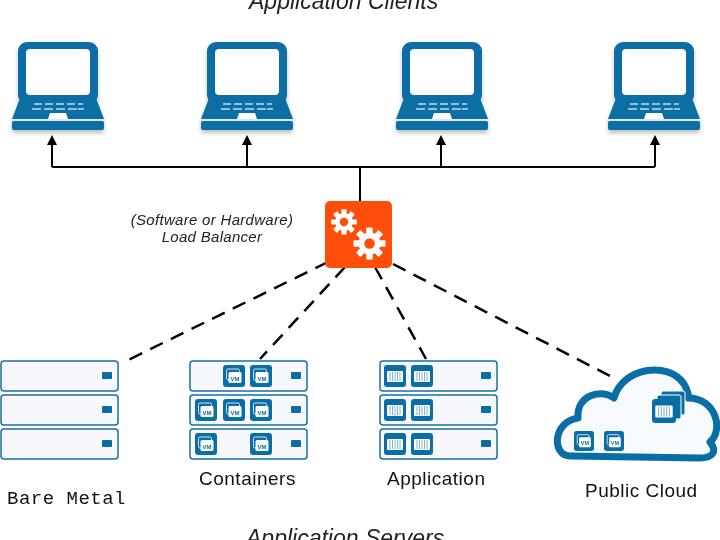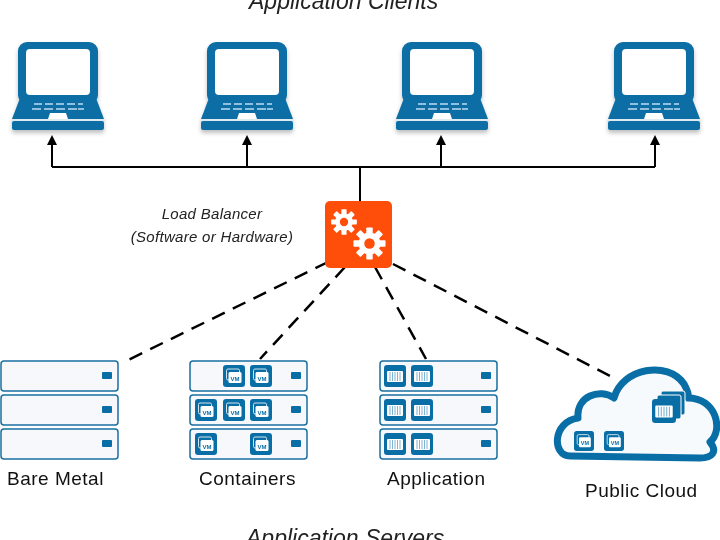--- a/index.html
+++ b/index.html
@@ -163,22 +163,22 @@
       <use href="#ctr" x="652" y="399" width="24" height="24"></use>
     </g>
     <use href="#vm" x="574" y="431" width="20" height="20"></use>
     <use href="#vm" x="604" y="431" width="20" height="20"></use>
   </g>
 </svg>
 
 <div class="label section-title" style="left:249px; top:-12px;">Application Clients</div>
 
 <div class="label lb-label" style="left:112px; top:205px; width:200px;">
+  <div style="margin-top:6px;">(Software or Hardware)</div>
   <div>Load Balancer</div>
-  <div style="margin-top:6px;">(Software or Hardware)</div>
 </div>
 
-<div class="label srv-label" style="left:7px; top:468px;">Bare Metal</div>
+<div class="label srv-label" style="left:7px; top:488px;font-family:Liberation Mono, monospace;">Bare Metal</div>
 <div class="label srv-label" style="left:199px; top:468px;">Containers</div>
 <div class="label srv-label" style="left:387px; top:468px;">Application</div>
 <div class="label srv-label" style="left:585px; top:480px;">Public Cloud</div>
 
 <div class="label section-title" style="left:246px; top:525px;">Application Servers</div>
 
 </body></html>

